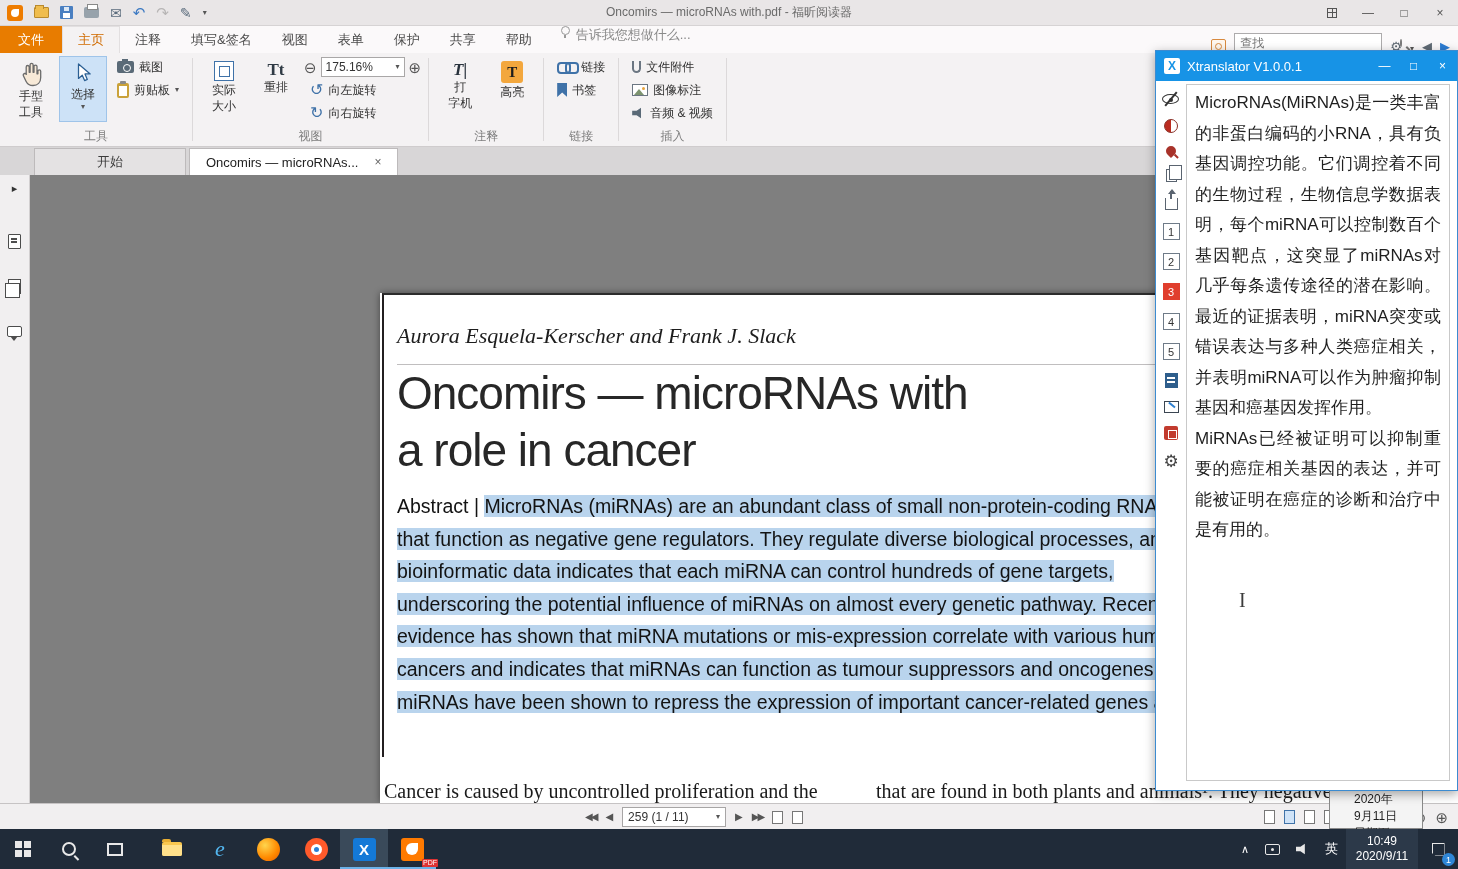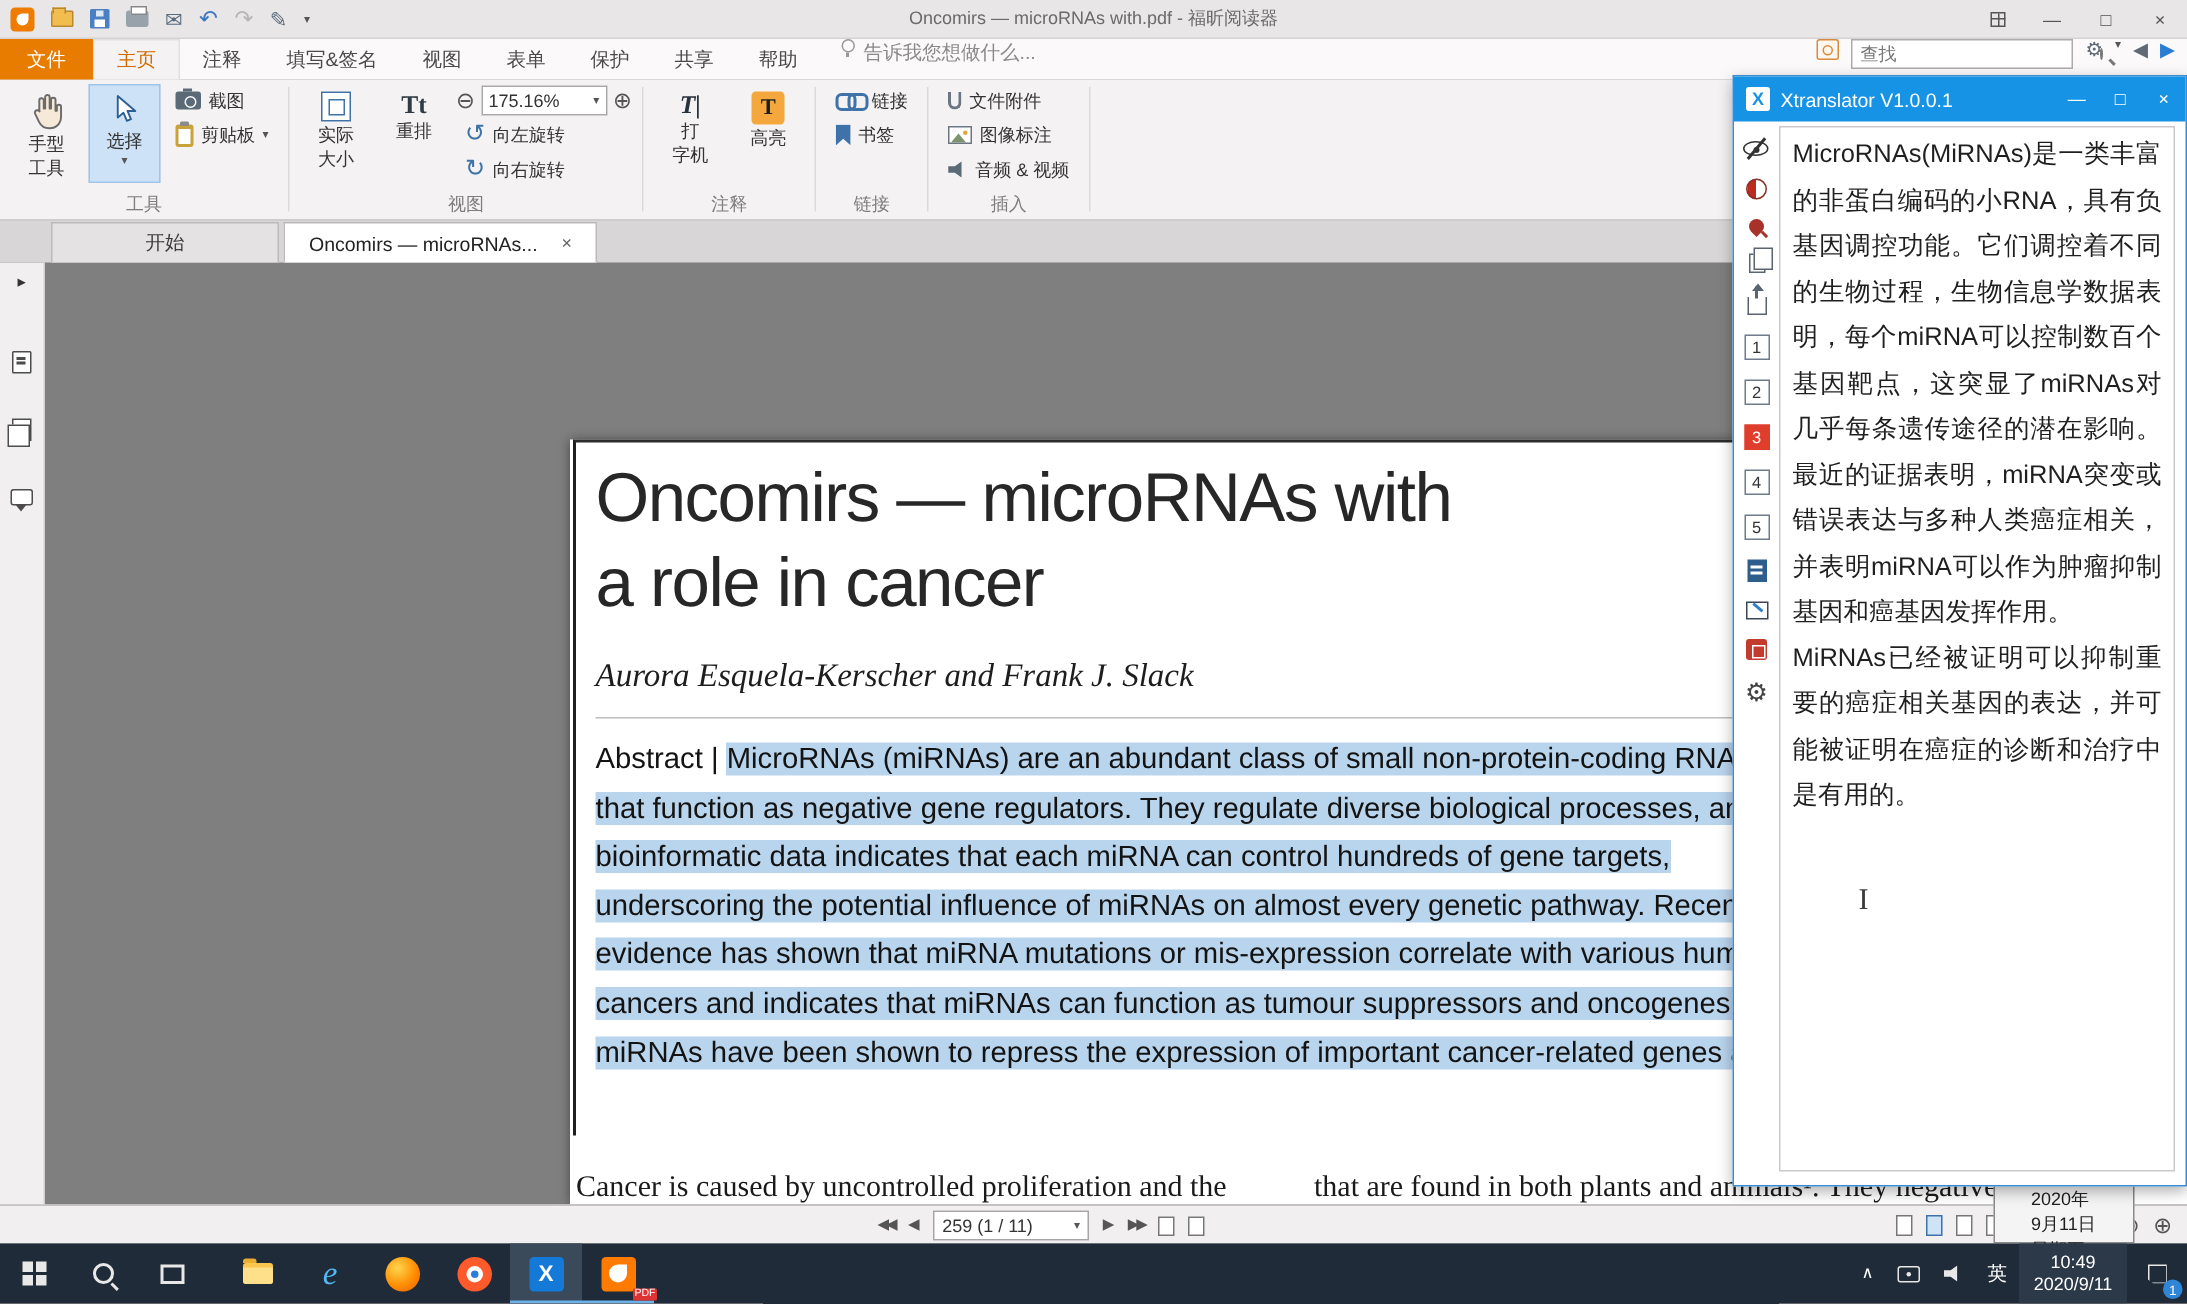--- a/index.html
+++ b/index.html
@@ -26,21 +26,21 @@
 #winctl .wc{width:36px;display:flex;align-items:center;justify-content:center;color:#555;font-size:12px}
 .ic-grid{width:10px;height:10px;border:1px solid #555;background:linear-gradient(#555,#555) center/10px 1px no-repeat,linear-gradient(#555,#555) center/1px 10px no-repeat}
 
 #menubar{position:absolute;left:0;top:26px;width:100%;height:27px;background:#fbf9fa;display:flex;align-items:stretch;z-index:5}
 #file-btn{width:62px;background:#e87c00;color:#fff;display:flex;align-items:center;justify-content:center;font-size:13px}
 .mtab{padding:0 15px;display:flex;align-items:center;font-size:13px;color:#4a4a4a}
 .mtab.active{color:#d06b00;background:#f4f2f3;border:1px solid #e2dfe0;border-bottom:none}
 #tellme{display:flex;gap:6px;color:#8a8a8a;font-size:13px;padding-left:14px}
 .bulb{width:9px;height:9px;border:1.5px solid #999;border-radius:50%;position:relative}
 .bulb::after{content:"";position:absolute;left:2px;bottom:-4px;width:2px;height:3px;background:#999}
-#menu-right{margin-left:auto;display:flex;align-items:flex-start;gap:8px;padding-right:8px}
+#menu-right{margin-left:auto;display:flex;align-items:flex-end;gap:8px;padding-right:8px}
 .ic-docsearch{width:15px;height:14px;border:1.5px solid #d88a3f;border-radius:2px;position:relative;background:#fff7ee}
 .ic-docsearch::after{content:"";position:absolute;left:3px;top:3px;width:5px;height:5px;border:1.5px solid #d88a3f;border-radius:50%}
 #find-box{display:flex;align-items:center;width:148px;height:20px;border:1px solid #adabac;background:#fff}
 #find-box input{flex:1;border:none;outline:none;padding:0 5px;font-size:12px;color:#444;background:transparent;font-family:inherit}
 .mag{width:8px;height:8px;border:1.6px solid #777;border-radius:50%;position:relative;margin-right:6px}
 .mag::after{content:"";position:absolute;left:6px;top:6px;width:5px;height:1.6px;background:#777;transform:rotate(45deg);transform-origin:0 0}
 .mr-ic{color:#5f6a74;font-size:13px}
 .blue{color:#2b7cd3}
 
 #ribbon{position:absolute;left:0;top:53px;width:100%;height:94px;background:#f4f2f3;border-bottom:1px solid #cfcccd;display:flex;z-index:4}
@@ -372,25 +372,25 @@
 <div id="sidestrip">
   <span class="g ss-arrow">▸</span>
   <span class="pp"></span>
   <span class="layers"></span>
   <span class="bubble"></span>
 </div>
 
 <div id="docarea">
   <div id="pdfpage">
     <div id="titleblock">
+      <div id="authors">Aurora Esquela-Kerscher and Frank J. Slack</div>
       <div id="pdftitle">
         <div>Oncomirs — microRNAs with</div>
         <div>a role in cancer</div>
       </div>
-      <div id="authors">Aurora Esquela-Kerscher and Frank J. Slack</div>
       <div id="abstract">
         <div class="aline"><span>Abstract | </span><span class="hl">MicroRNAs (miRNAs) are an abundant class of small non-protein-coding RNAs</span></div>
         <div class="aline"><span class="hl">that function as negative gene regulators. They regulate diverse biological processes, and</span></div>
         <div class="aline"><span class="hl">bioinformatic data indicates that each miRNA can control hundreds of gene targets,</span></div>
         <div class="aline"><span class="hl">underscoring the potential influence of miRNAs on almost every genetic pathway. Recent</span></div>
         <div class="aline"><span class="hl">evidence has shown that miRNA mutations or mis-expression correlate with various human</span></div>
         <div class="aline"><span class="hl">cancers and indicates that miRNAs can function as tumour suppressors and oncogenes.</span></div>
         <div class="aline"><span class="hl">miRNAs have been shown to repress the expression of important cancer-related genes and</span></div>
       </div>
     </div>

